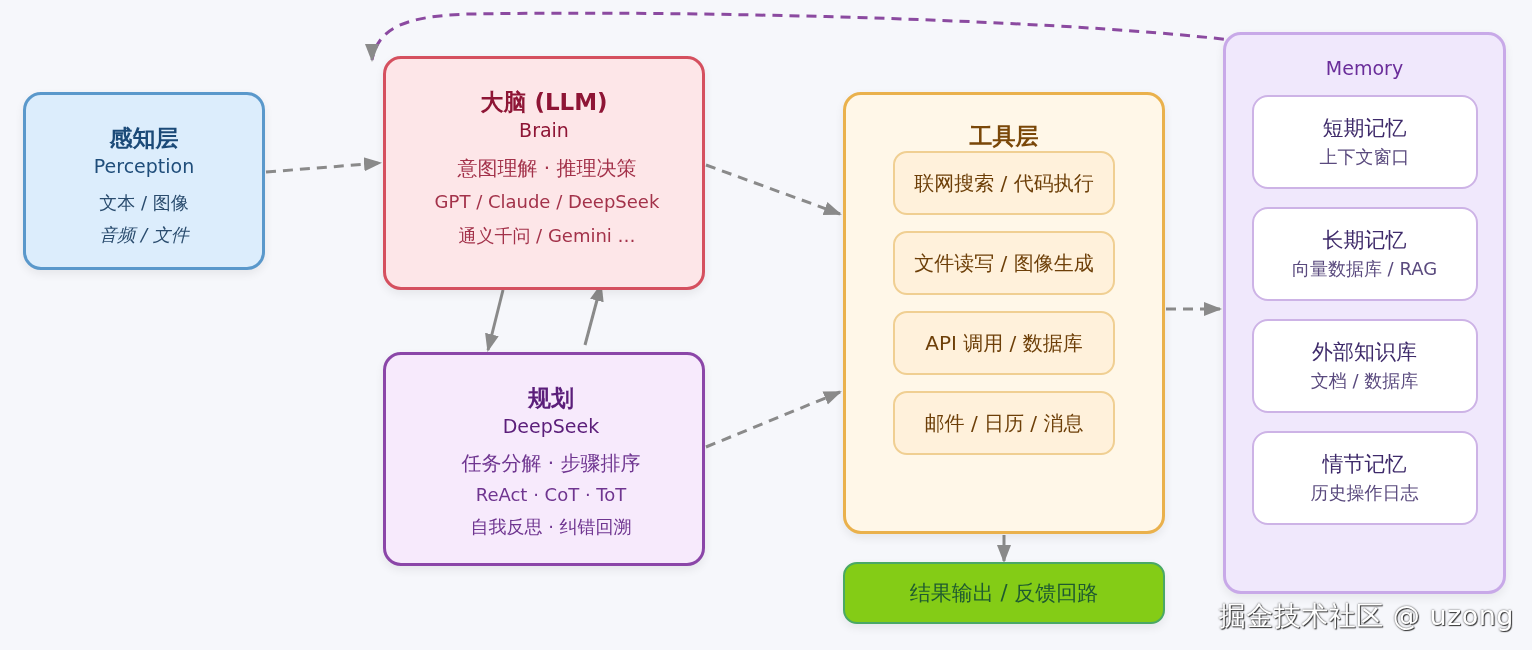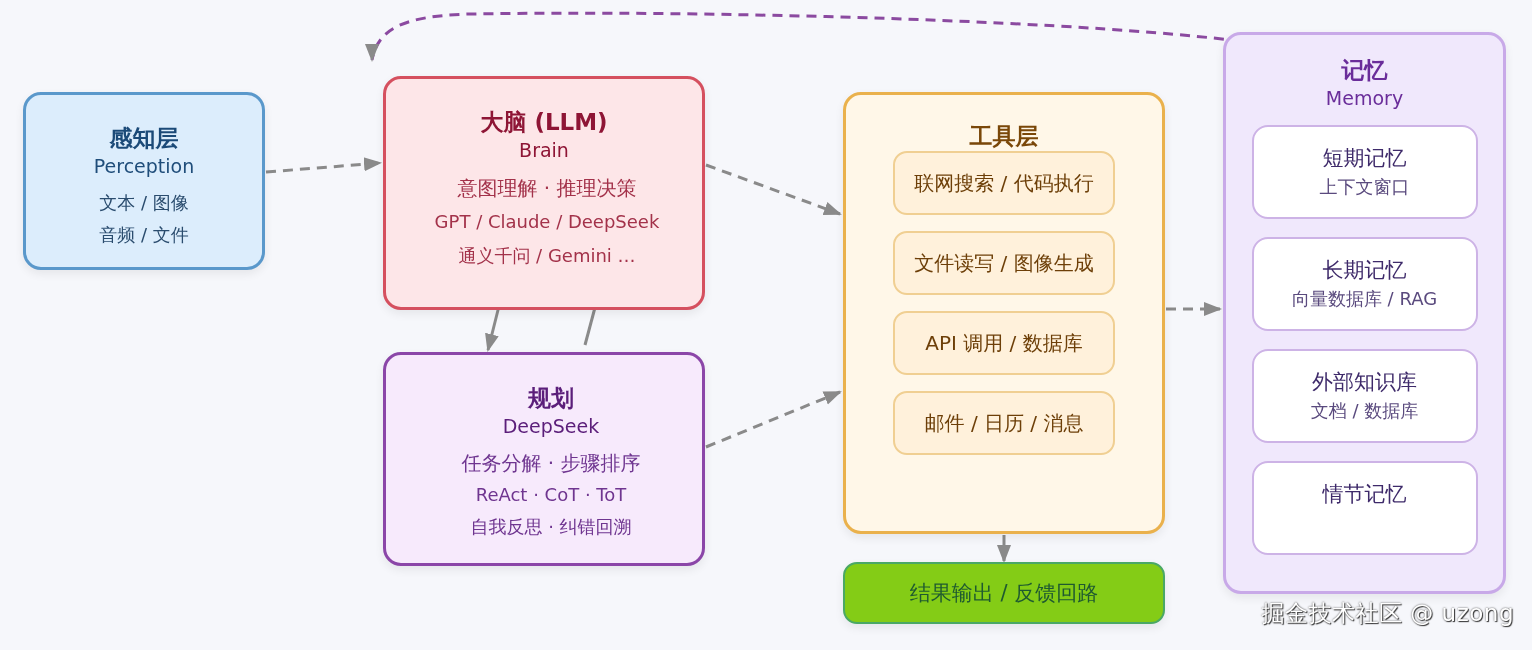--- a/index.html
+++ b/index.html
@@ -14,21 +14,21 @@
     box-shadow: 0 4px 10px rgba(0,0,0,0.07);
   }
   .title { font-weight: bold; font-size: 23px; line-height: 30px; }
   .sub { font-size: 19px; line-height: 26px; }
   .line { font-size: 18px; line-height: 30px; }
 
   #perception { left: 23px; top: 92px; width: 242px; height: 178px; background: #dcedfc; border-color: #5a98cb; color: #1f4d7a; padding-top: 28px; }
   #perception .title { color: #1b4a78; }
   #perception .line { color: #2a4c6e; }
 
-  #brain { left: 383px; top: 56px; width: 322px; height: 234px; background: #fde6e8; border-color: #d5505f; padding-top: 28px; margin-top: 20px; }
+  #brain { left: 383px; top: 56px; width: 322px; height: 234px; background: #fde6e8; border-color: #d5505f; padding-top: 28px; }
   #brain .title { color: #8e1535; }
   #brain .sub { color: #8e1535; margin-bottom: 8px; }
   #brain .line { color: #a3324a; line-height: 34px; padding-left: 6px; }
 
   #planning { left: 383px; top: 352px; width: 322px; height: 214px; background: #f7eafc; border-color: #8b46a8; padding-top: 28px; padding-left: 14px; }
   #planning .title { color: #5b1e7a; }
   #planning .sub { color: #5b1e7a; margin-bottom: 8px; }
   #planning .line { color: #6f3590; line-height: 32px; }
 
   #tools { left: 843px; top: 92px; width: 322px; height: 442px; background: #fff7e8; border-color: #eab14c; padding-top: 26px; }
@@ -46,21 +46,21 @@
   #memory .title { color: #6a2d9a; }
   #memory .sub { color: #6a2d9a; margin-bottom: 14px; }
   .mem-item {
     margin: 12px auto 18px auto; width: 226px; height: 94px; box-sizing: border-box;
     border: 2px solid #cdb3e6; border-radius: 16px; background: #ffffff;
     padding-top: 16px;
   }
   .mem-item .mem-title { color: #3e2a6a; font-size: 21px; line-height: 30px; }
   .mem-item .mem-sub { color: #5a4a7e; font-size: 18px; line-height: 28px; }
 
-  #watermark { position: absolute; right: 18px; top: 598px; font-size: 23px; color: #ffffff; text-shadow: 0 0 2px #444, 1px 1px 1px #333; letter-spacing: 0.5px; }
+  #watermark { position: absolute; right: 18px; top: 598px; font-size: 27px; color: #ffffff; text-shadow: 0 0 2px #444, 1px 1px 1px #333; letter-spacing: 0.5px; }
   svg#arrows { position: absolute; left: 0; top: 0; width: 1532px; height: 650px; pointer-events: none; }
 </style>
 </head>
 <body>
 
 <svg id="arrows">
   <defs>
     <marker id="arrowhead" markerWidth="10" markerHeight="10" refX="8" refY="5" orient="auto" markerUnits="userSpaceOnUse" viewBox="0 0 10 10">
       <path d="M0,0 L10,5 L0,10 z" fill="#8a8a8a"></path>
     </marker>
@@ -76,21 +76,21 @@
   <path d="M1166,309 L1220,309" stroke="#8a8a8a" stroke-width="3" stroke-dasharray="10,7" fill="none" marker-end="url(#arrowhead-lg)"></path>
   <path d="M1004,535 L1004,561" stroke="#8a8a8a" stroke-width="3" fill="none" marker-end="url(#arrowhead-lg)"></path>
   <path d="M1362,90 C1360,72 1330,60 1270,45 C1100,20 700,10 470,14 C400,16 378,30 372,60" stroke="#8b4aa0" stroke-width="3" stroke-dasharray="10,7" fill="none"></path>
   <path d="M365,44 L379,44 L372,62 z" fill="#8a8a8a"></path>
 </svg>
 
 <div class="box" id="perception">
   <div class="title">感知层</div>
   <div class="sub" style="margin-bottom:8px;">Perception</div>
   <div class="line" style="line-height:32px;">文本 / 图像</div>
-  <div class="line" style="line-height:32px;">音频 / 文件</div>
+  <div class="line" style="line-height:32px;font-style:italic;">音频 / 文件</div>
 </div>
 
 <div class="box" id="brain">
   <div class="title">大脑 (LLM)</div>
   <div class="sub">Brain</div>
   <div class="line" style="font-size:20px;">意图理解 · 推理决策</div>
   <div class="line">GPT / Claude / DeepSeek</div>
   <div class="line">通义千问 / Gemini …</div>
 </div>
 
@@ -108,32 +108,32 @@
   <div class="tool-item">文件读写 / 图像生成</div>
   <div class="tool-item">API 调用 / 数据库</div>
   <div class="tool-item">邮件 / 日历 / 消息</div>
 </div>
 
 <div class="box" id="output">
   <span>结果输出 / 反馈回路</span>
 </div>
 
 <div class="box" id="memory">
-  <div class="title">记忆</div>
   <div class="sub">Memory</div>
   <div class="mem-item">
     <div class="mem-title">短期记忆</div>
     <div class="mem-sub">上下文窗口</div>
   </div>
   <div class="mem-item">
     <div class="mem-title">长期记忆</div>
     <div class="mem-sub">向量数据库 / RAG</div>
   </div>
   <div class="mem-item">
     <div class="mem-title">外部知识库</div>
     <div class="mem-sub">文档 / 数据库</div>
   </div>
   <div class="mem-item">
     <div class="mem-title">情节记忆</div>
+    <div class="mem-sub">历史操作日志</div>
   </div>
 </div>
 
 <div id="watermark">掘金技术社区 @ uzong</div>
 
 </body></html>

